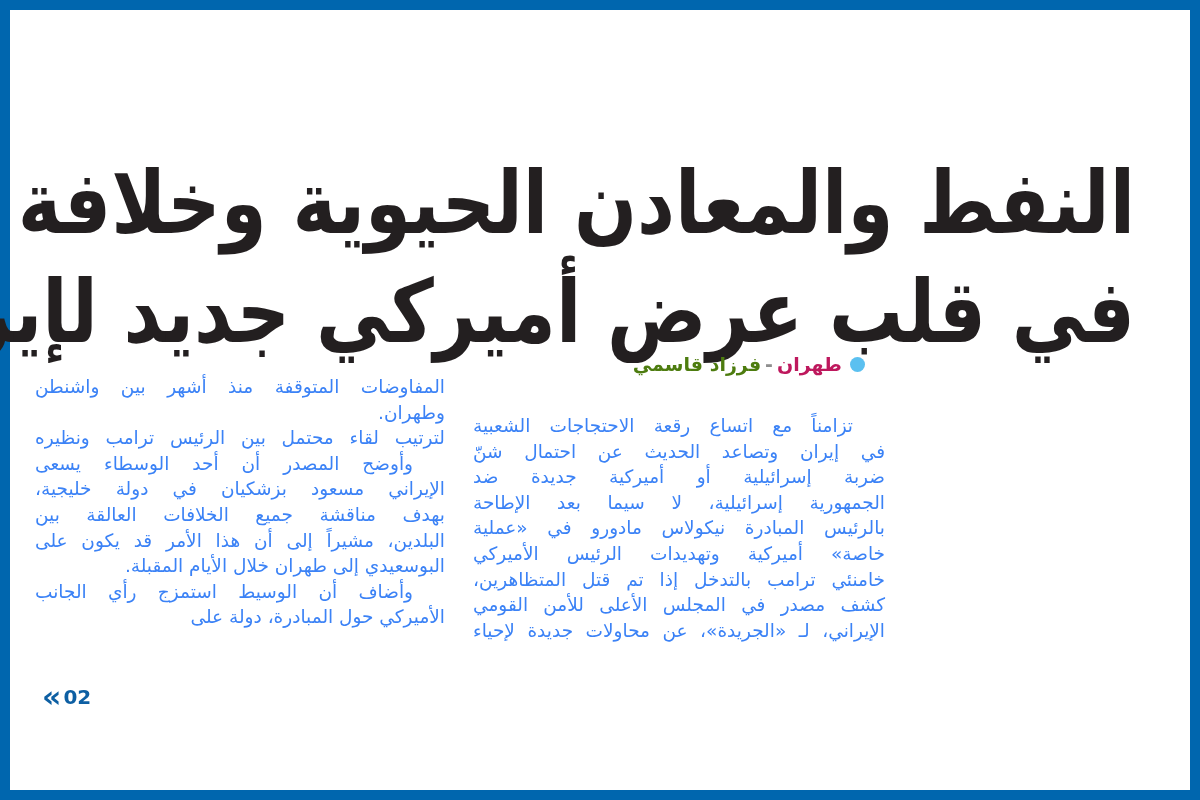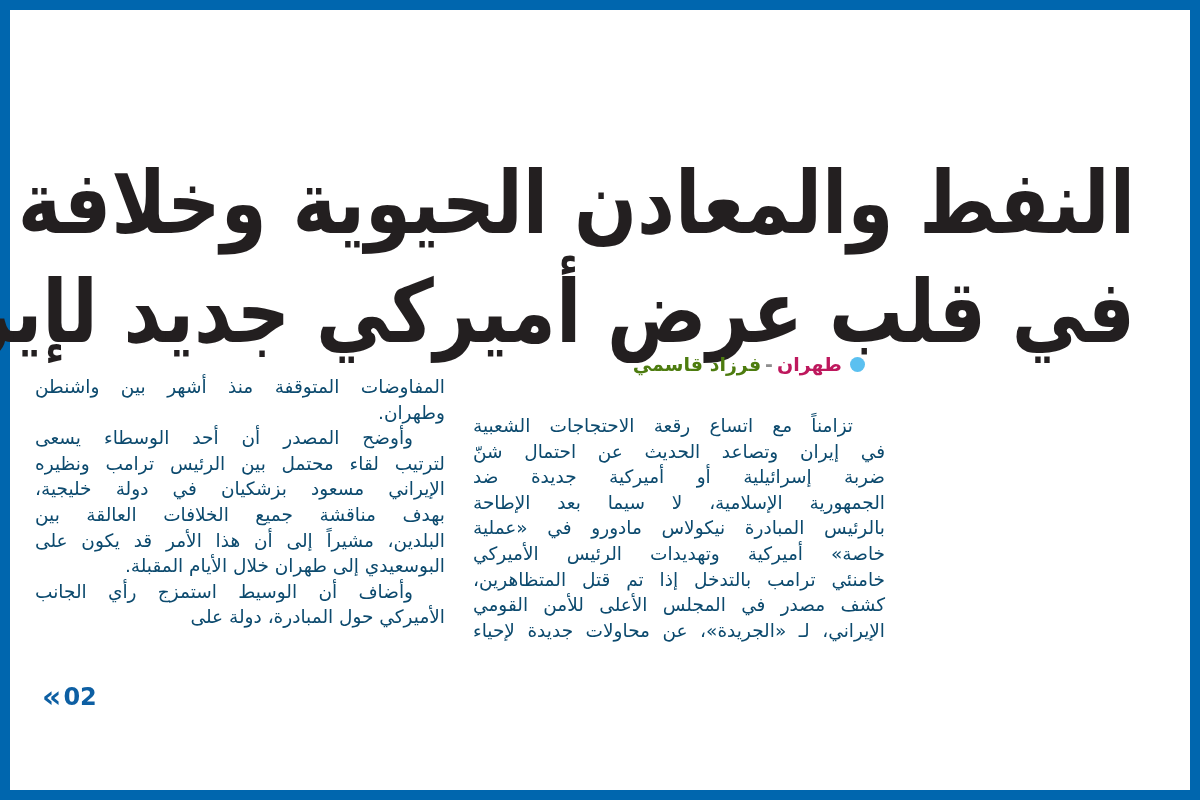--- a/index.html
+++ b/index.html
@@ -43,35 +43,35 @@
     .byline .city { color: #be185d; }
     .byline .sep { color: #8e8e8e; margin: 0 4px; }
     .byline .author { color: #4d7c0f; }
     .col {
       position: absolute;
       direction: rtl; text-align: justify;
       text-align-last: right;
       font-family: "DejaVu Sans", sans-serif;
       font-size: 18.5px;
       line-height: 25.6px;
-      color: #0c4a6e;
+      color: #3b82f6;
     }
     .col .ln { display: block; white-space: nowrap; text-align-last: justify; text-align: justify; }
     .col .ln.last { text-align-last: right; }
     .col .ln.indent { padding-right: 32px; }
     .col-right { left: 463px; top: 403px; width: 412px; }
     .col-left { left: 25px; top: 364px; width: 410px; }
     .cont {
       position: absolute; left: 32px; top: 675px;
       display: flex; align-items: center; direction: ltr;
       color: #0d5fa3; font-weight: bold;
       font-family: "DejaVu Sans", sans-serif;
     }
     .cont .chev { font-size: 30px; line-height: 24px; letter-spacing: -6px; margin-right: 8px; }
-    .cont .num { font-size: 24px; line-height: 24px; }
+    .cont .num { font-size: 20px; line-height: 24px; }
     .col-left .lastline { display: block; white-space: nowrap; text-align: right; padding-left: 95px; }
   </style>
 </head>
 <body>
 
 <div class="frame">
 
   <h1 class="headline">
     <span class="hl-line">النفط والمعادن الحيوية وخلافة خامنئي</span>
     <span class="hl-line">في قلب عرض أميركي جديد لإيران</span>
@@ -81,33 +81,33 @@
     <span class="dot"></span>
     <span class="city">طهران</span>
     <span class="sep">-</span>
     <span class="author">فرزاد قاسمي</span>
   </div>
 
   <div class="col col-right">
     <span class="ln indent">تزامناً مع اتساع رقعة الاحتجاجات الشعبية</span>
     <span class="ln">في إيران وتصاعد الحديث عن احتمال شنّ</span>
     <span class="ln">ضربة إسرائيلية أو أميركية جديدة ضد</span>
-    <span class="ln">الجمهورية الإسلامية، لا سيما بعد الإطاحة</span>
+    <span class="ln">الجمهورية إسرائيلية، لا سيما بعد الإطاحة</span>
     <span class="ln">بالرئيس المبادرة نيكولاس مادورو في «عملية</span>
     <span class="ln">خاصة» أميركية وتهديدات الرئيس الأميركي</span>
     <span class="ln">خامنئي ترامب بالتدخل إذا تم قتل المتظاهرين،</span>
     <span class="ln">كشف مصدر في المجلس الأعلى للأمن القومي</span>
     <span class="ln">الإيراني، لـ «الجريدة»، عن محاولات جديدة لإحياء</span>
   </div>
 
   <div class="col col-left">
     <span class="ln">المفاوضات المتوقفة منذ أشهر بين واشنطن</span>
     <span class="ln last">وطهران.</span>
+    <span class="ln">لترتيب لقاء محتمل بين الرئيس ترامب ونظيره</span>
     <span class="ln indent">وأوضح المصدر أن أحد الوسطاء يسعى</span>
-    <span class="ln">لترتيب لقاء محتمل بين الرئيس ترامب ونظيره</span>
     <span class="ln">الإيراني مسعود بزشكيان في دولة خليجية،</span>
     <span class="ln">بهدف مناقشة جميع الخلافات العالقة بين</span>
     <span class="ln">البلدين، مشيراً إلى أن هذا الأمر قد يكون على</span>
     <span class="ln last">البوسعيدي إلى طهران خلال الأيام المقبلة.</span>
     <span class="ln indent">وأضاف أن الوسيط استمزج رأي الجانب</span>
     <span class="lastline">الأميركي حول المبادرة، دولة على</span>
   </div>
 
   <div class="cont">
     <span class="chev">«</span>

